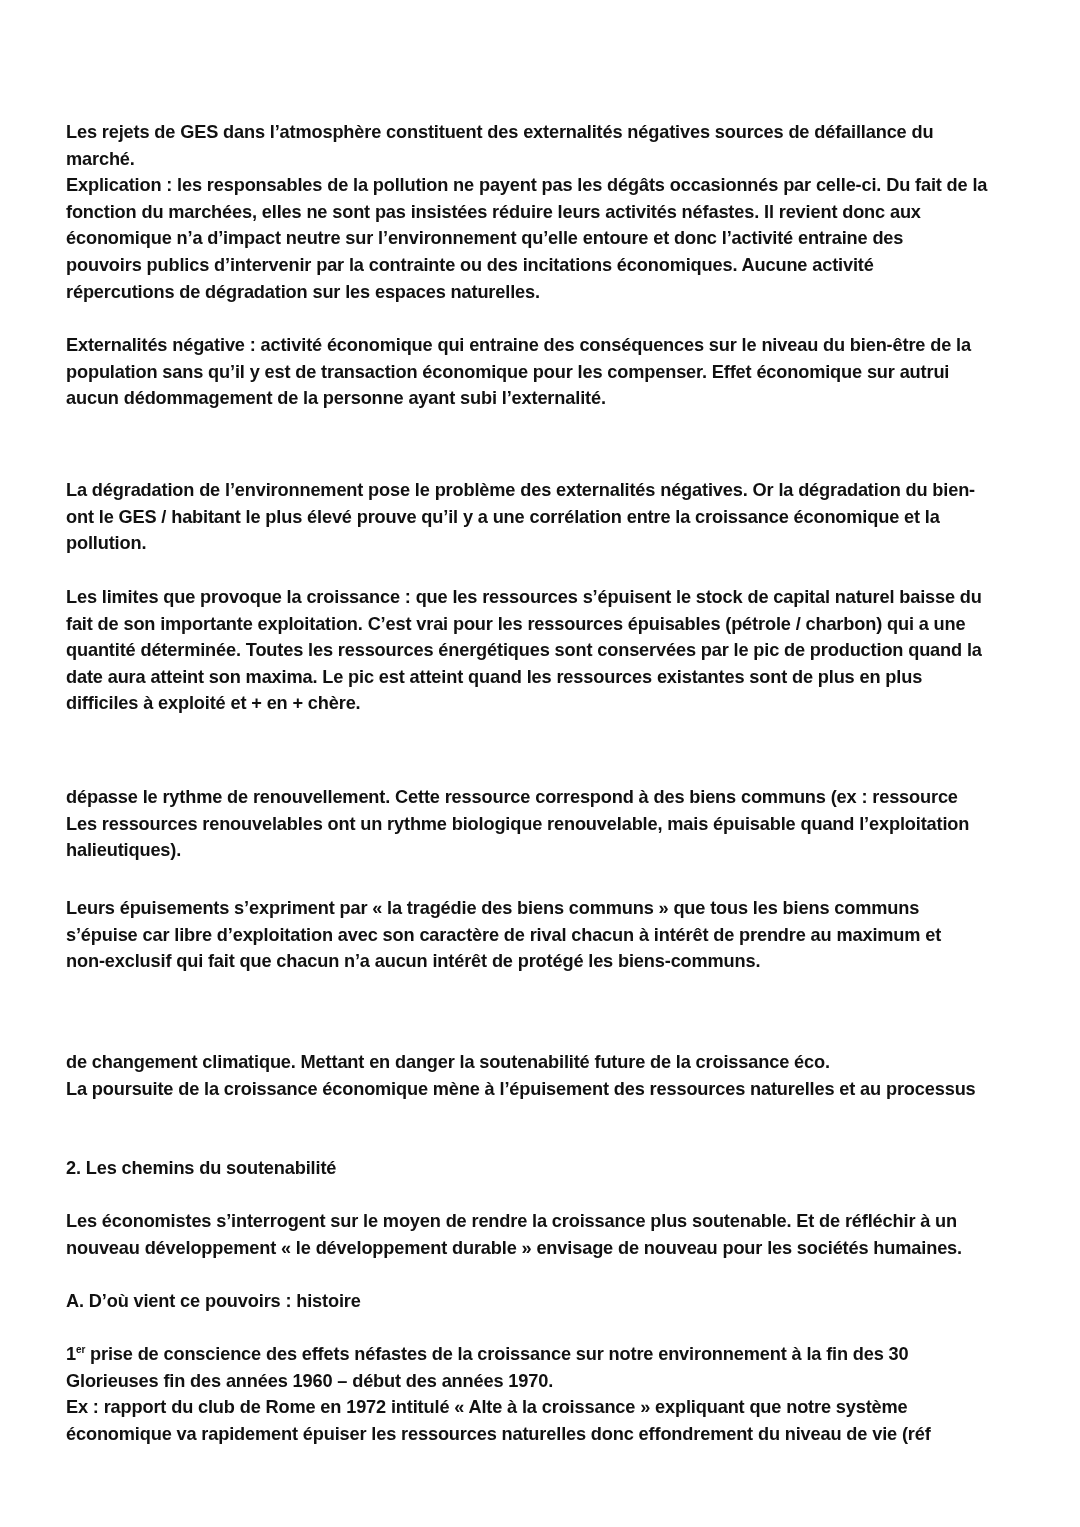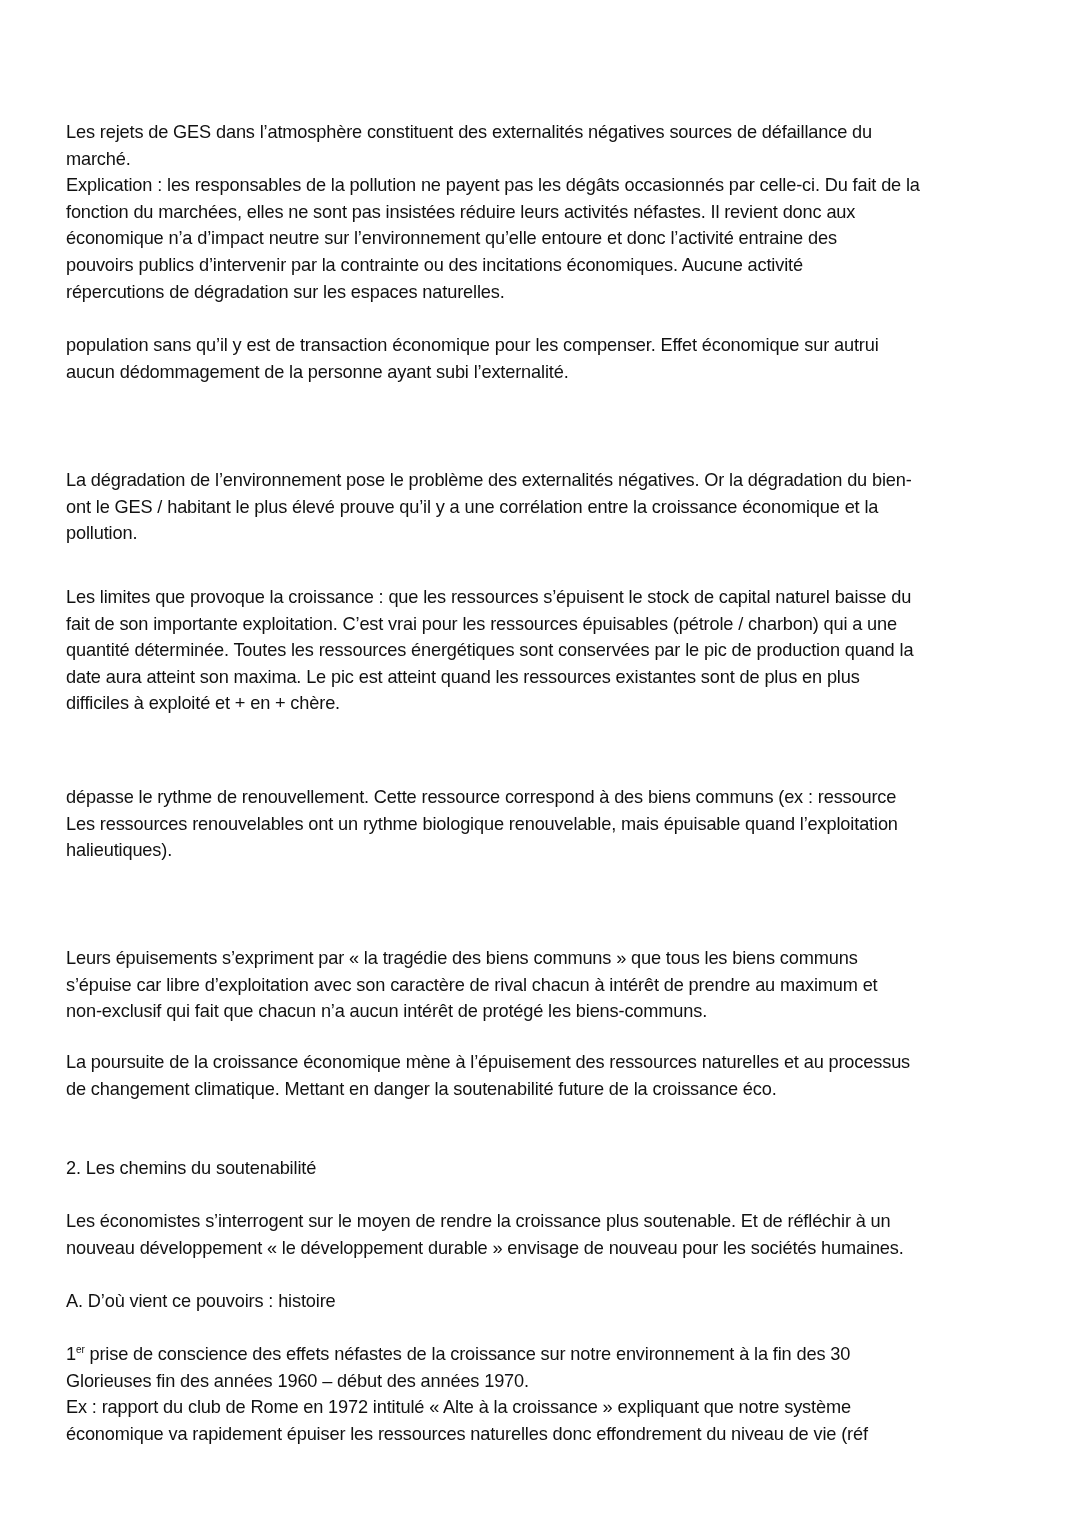--- a/index.html
+++ b/index.html
@@ -26,20 +26,21 @@
       position: absolute;
       left: 66px;
       width: 990px;
       font-size: 18.2px;
       line-height: 26.6px;
       letter-spacing: -0.15px;
     }
     .line {
       display: block;
       white-space: nowrap;
+      font-weight: bold;
     }
     sup {
       font-size: 10px;
       line-height: 0;
       vertical-align: super;
     }
   </style>
 </head>
 <body>
 
@@ -49,54 +50,55 @@
     <span class="line">Les rejets de GES dans l’atmosphère constituent des externalités négatives sources de défaillance du</span>
     <span class="line">marché.</span>
     <span class="line">Explication : les responsables de la pollution ne payent pas les dégâts occasionnés par celle-ci. Du fait de la</span>
     <span class="line">fonction du marchées, elles ne sont pas insistées réduire leurs activités néfastes. Il revient donc aux</span>
     <span class="line">économique n’a d’impact neutre sur l’environnement qu’elle entoure et donc l’activité entraine des</span>
     <span class="line">pouvoirs publics d’intervenir par la contrainte ou des incitations économiques. Aucune activité</span>
     <span class="line">répercutions de dégradation sur les espaces naturelles.</span>
   </div>
 
   <div class="para" style="top:332px">
+    <span class="line">Externalités négative : activité économique qui entraine des conséquences sur le niveau du bien-être de la</span>
     <span class="line">population sans qu’il y est de transaction économique pour les compenser. Effet économique sur autrui</span>
     <span class="line">aucun dédommagement de la personne ayant subi l’externalité.</span>
   </div>
 
-  <div class="para" style="top:467px">
+  <div class="para" style="top:477px">
     <span class="line">La dégradation de l’environnement pose le problème des externalités négatives. Or la dégradation du bien-</span>
     <span class="line">ont le GES / habitant le plus élevé prouve qu’il y a une corrélation entre la croissance économique et la</span>
     <span class="line">pollution.</span>
   </div>
 
   <div class="para" style="top:584px">
     <span class="line">Les limites que provoque la croissance : que les ressources s’épuisent le stock de capital naturel baisse du</span>
     <span class="line">fait de son importante exploitation. C’est vrai pour les ressources épuisables (pétrole / charbon) qui a une</span>
     <span class="line">quantité déterminée. Toutes les ressources énergétiques sont conservées par le pic de production quand la</span>
     <span class="line">date aura atteint son maxima. Le pic est atteint quand les ressources existantes sont de plus en plus</span>
     <span class="line">difficiles à exploité et + en + chère.</span>
   </div>
 
   <div class="para" style="top:784px">
     <span class="line">dépasse le rythme de renouvellement. Cette ressource correspond à des biens communs (ex : ressource</span>
     <span class="line">Les ressources renouvelables ont un rythme biologique renouvelable, mais épuisable quand l’exploitation</span>
     <span class="line">halieutiques).</span>
   </div>
 
 
-  <div class="para" style="top:945px">
+  <div class="para" style="top:895px">
     <span class="line">Leurs épuisements s’expriment par « la tragédie des biens communs » que tous les biens communs</span>
     <span class="line">s’épuise car libre d’exploitation avec son caractère de rival chacun à intérêt de prendre au maximum et</span>
     <span class="line">non-exclusif qui fait que chacun n’a aucun intérêt de protégé les biens-communs.</span>
   </div>
 
   <div class="para" style="top:1049px">
+    <span class="line">de changement climatique. Mettant en danger la soutenabilité future de la croissance éco.</span>
     <span class="line">La poursuite de la croissance économique mène à l’épuisement des ressources naturelles et au processus</span>
-    <span class="line">de changement climatique. Mettant en danger la soutenabilité future de la croissance éco.</span>
   </div>
 
   <div class="para" style="top:1155px">
     <span class="line">2. Les chemins du soutenabilité</span>
   </div>
 
   <div class="para" style="top:1208px">
     <span class="line">Les économistes s’interrogent sur le moyen de rendre la croissance plus soutenable. Et de réfléchir à un</span>
     <span class="line">nouveau développement « le développement durable » envisage de nouveau pour les sociétés humaines.</span>
   </div>

